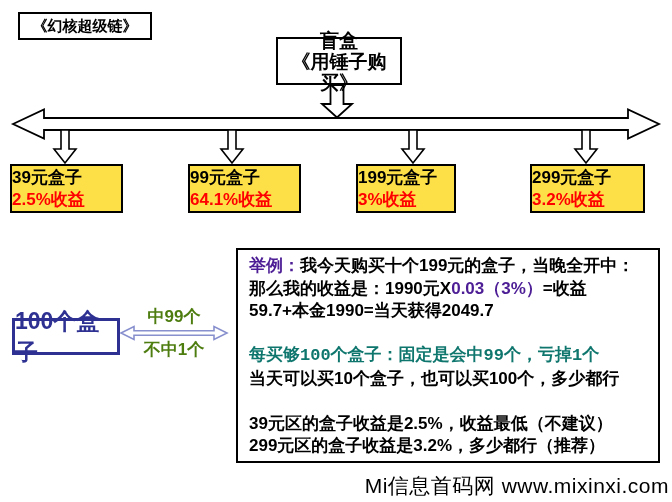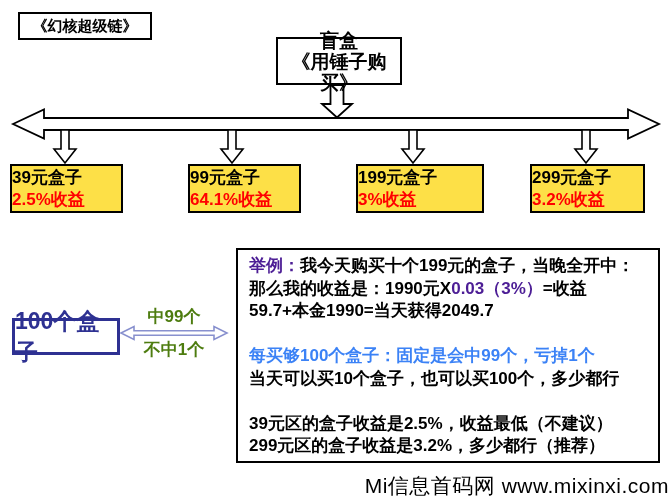--- a/index.html
+++ b/index.html
@@ -24,21 +24,21 @@
   }
 
   .price-box {
     position: absolute; top: 164px; height: 49px; border: 2px solid #000; background: #fde047;
     display: flex; flex-direction: column; align-items: flex-start; justify-content: center;
     font-size: 17px; font-weight: bold; line-height: 22px; text-align: center;
   }
   .price-box .rate { color: #ff0000; }
   .pb-0 { left: 10px;  width: 113px; }
   .pb-1 { left: 188px; width: 113px; }
-  .pb-2 { left: 356px; width: 128px; }
+  .pb-2 { left: 356px; width: 100px; }
   .pb-3 { left: 530px; width: 115px; }
 
   .hundred-box {
     position: absolute; left: 12px; top: 318px; width: 108px; height: 37px;
     border: 3px solid #2e3192; background: #fff; color: #2e3192;
     display: flex; align-items: center; justify-content: center;
     font-size: 23px; font-weight: bold;
   }
   .win-label, .lose-label {
     position: absolute; left: 124px; width: 100px; text-align: center;
@@ -49,21 +49,21 @@
 
   .info-box {
     position: absolute; left: 236px; top: 248px; width: 424px;
     border: 2px solid #000; background: #fff;
     padding: 5px 10px 3px 11px;
     font-size: 17px; font-weight: bold; color: #000; line-height: 22.5px;
     white-space: nowrap;
   }
   .info-box .blank { height: 22.5px; }
   .red  { color: #4c1d95; }
-  .navy { color: #3b82f6; }
+  .navy { color: #0f766e; font-family: Liberation Mono, monospace; }
 
   .watermark {
     position: absolute; right: 3px; bottom: 2px;
     font-size: 21px; font-weight: normal; color: #000; letter-spacing: 0.5px;
   }
 </style>
 </head>
 <body>
 
 <div class="canvas">

